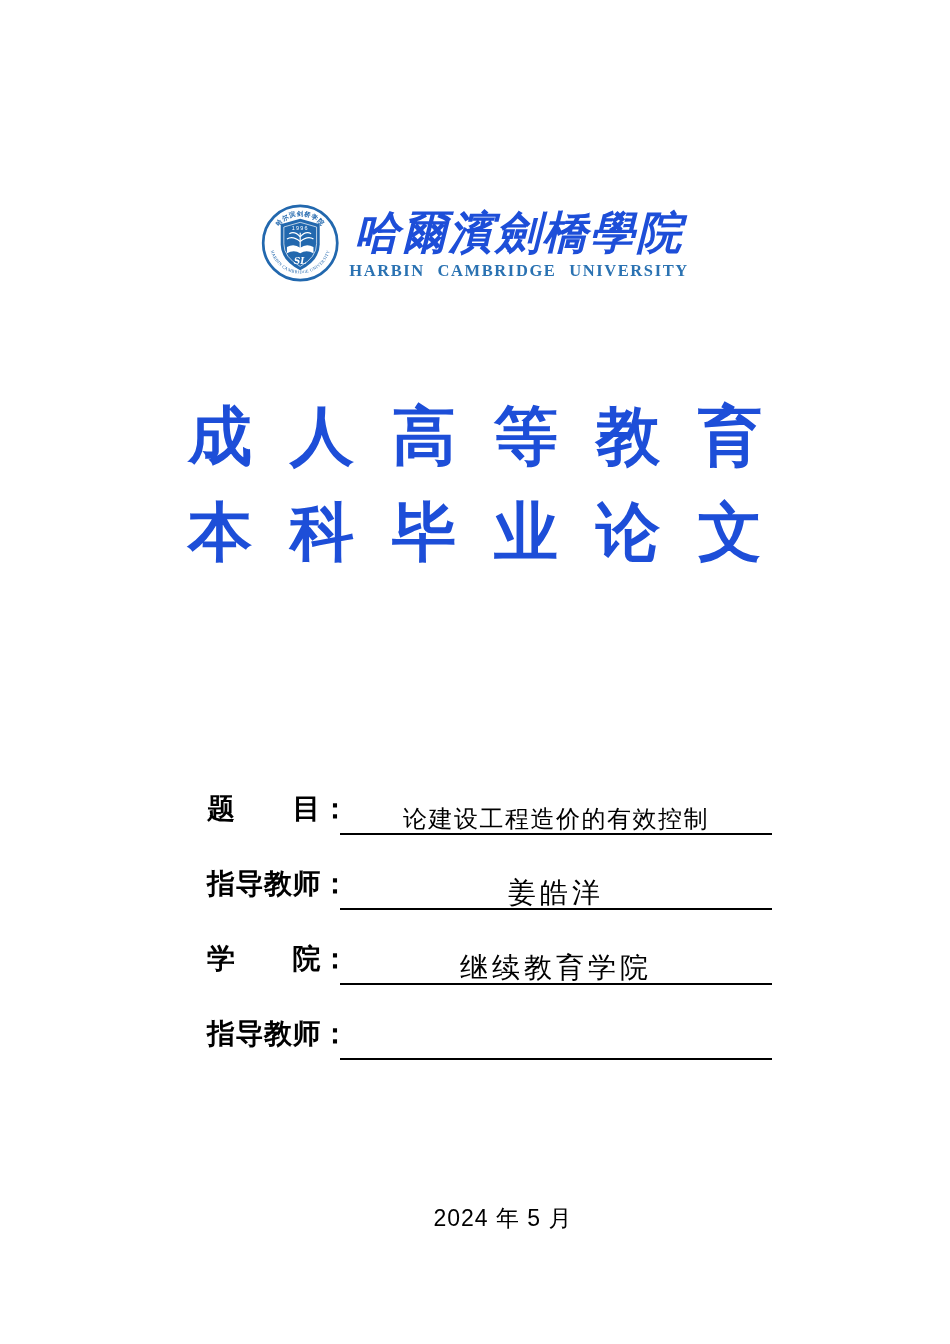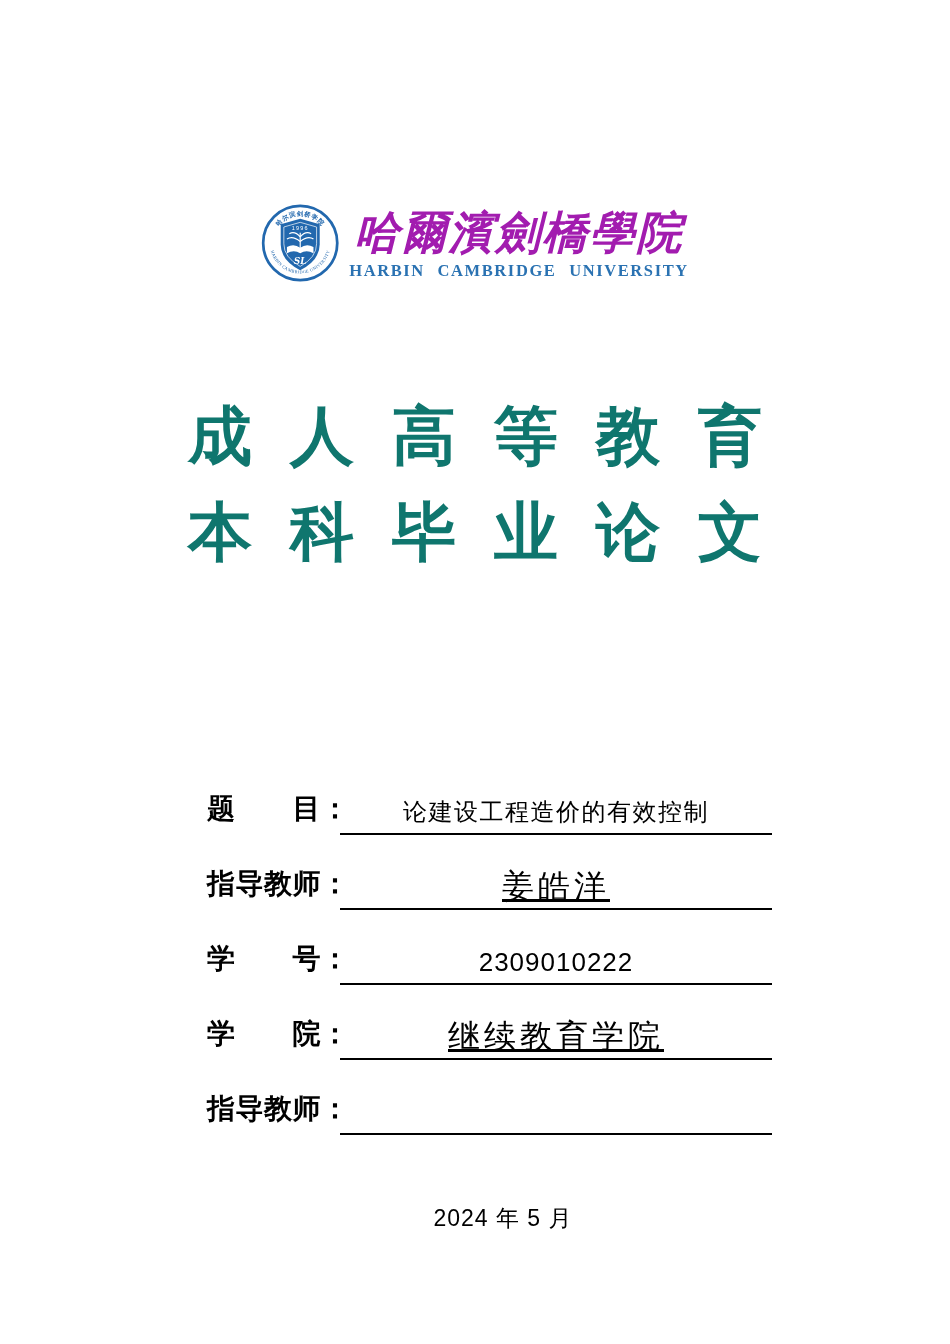--- a/index.html
+++ b/index.html
@@ -30,42 +30,42 @@
   .seal-year { font-size: 7px;    fill: #ffffff; letter-spacing: 1.6px; }
   .seal-mono { font-size: 11px;   fill: #ffffff; font-family: "DejaVu Serif", serif; font-style: italic; font-weight: bold; }
   .logo-text { display: flex; flex-direction: column; align-items: center; margin-top: 4px; }
   .cn-name {
     font-family: "DejaVu Serif", serif;
     font-style: italic;
     font-weight: bold;
     font-size: 45px;
     line-height: 50px;
     letter-spacing: 2px;
-    color: #a21caf;
+    color: #1d4ed8;
   }
   .en-name {
     font-family: "Liberation Serif", serif;
     font-weight: bold;
     font-size: 16.5px;
     letter-spacing: 1.6px;
     word-spacing: 7px;
     color: #2a72b2;
     margin-top: 3px;
   }
 
   
   .thesis-title {
     position: absolute;
     top: 388px;
     left: 0;
     width: 100%;
     text-align: center;
     font-weight: bold;
     font-size: 64px;
-    color: #0f766e;
+    color: #1d4ed8;
   }
   .title-line {
     letter-spacing: 38px;
     margin-right: -38px;   
     line-height: 96px;
     white-space: nowrap;
   }
 
   
   .form { position: absolute; top: 762px; left: 207px; width: 570px; }
@@ -79,24 +79,24 @@
     white-space: pre;
     letter-spacing: 0.5px;
   }
   .form-field {
     position: absolute;
     left: 133px;
     bottom: 2px;
     width: 432px;
     border-bottom: 2.5px solid #000;
     text-align: center;
-    padding-bottom: 7px;
+    padding-bottom: 0;
     min-height: 10px;
   }
-  .v-kai    { font-family: "DejaVu Serif", serif; font-size: 32px; letter-spacing: 4px; line-height: 30px; text-decoration: underline; }
+  .v-kai    { font-family: "DejaVu Serif", serif; font-size: 28px; letter-spacing: 4px; line-height: 30px; }
   .v-kai-sm { font-family: "DejaVu Serif", serif; font-size: 24px; letter-spacing: 1.5px; line-height: 28px; }
   .v-num    { font-family: "Liberation Sans", sans-serif; font-size: 26px; letter-spacing: 1px; line-height: 28px; }
 
   
   .date-line {
     position: absolute;
     top: 1203px;
     left: 0;
     width: 100%;
     text-align: center;
@@ -148,24 +148,20 @@
     <div class="form-row">
       <span class="form-label">题　　目：</span>
       <span class="form-field"><span class="v-kai-sm">论建设工程造价的有效控制</span></span>
     </div>
 
     <div class="form-row">
       <span class="form-label">指导教师：</span>
       <span class="form-field"><span class="v-kai">姜皓洋</span></span>
     </div>
 
-    <div class="form-row">
-      <span class="form-label">学　　号：</span>
-      <span class="form-field"><span class="v-num">2309010222</span></span>
-    </div>
 
     <div class="form-row">
       <span class="form-label">学　　院：</span>
       <span class="form-field"><span class="v-kai">继续教育学院</span></span>
     </div>
 
     <div class="form-row">
       <span class="form-label">指导教师：</span>
       <span class="form-field"><span class="v-kai"></span></span>
     </div>

